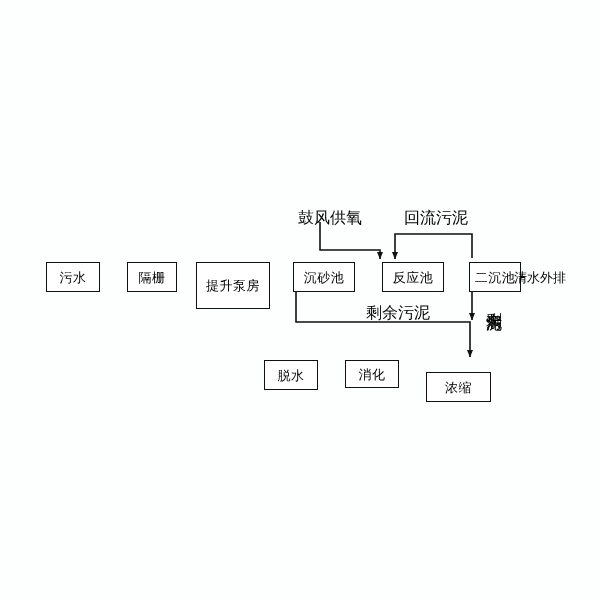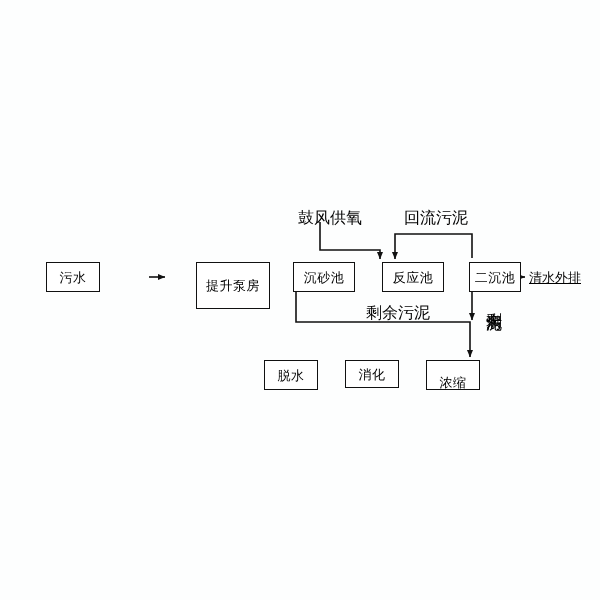--- a/index.html
+++ b/index.html
@@ -100,42 +100,45 @@
       <path d="M398,375 L374,375"></path>
       <path d="M317,375 L293,375"></path>
     </g>
   </svg>
 
   <div class="faint" style="left:250px; top:146px;"></div>
 
   <div class="node" style="left:18px; top:262px; width:54px; height:30px;">
     <span>污水</span>
   </div>
+  <div class="node" style="left:99px; top:262px; width:50px; height:30px;">
+    <span>隔栅</span>
+  </div>
   <div class="node" style="left:168px; top:262px; width:74px; height:47px;">
     <span>提升泵房</span>
   </div>
   <div class="node" style="left:265px; top:262px; width:62px; height:30px;">
     <span>沉砂池</span>
   </div>
   <div class="node" style="left:354px; top:262px; width:62px; height:30px;">
     <span>反应池</span>
   </div>
   <div class="node" style="left:441px; top:262px; width:52px; height:30px;">
     <span>二沉池</span>
   </div>
   <div class="node" style="left:236px; top:360px; width:54px; height:30px;justify-content:center;">
     <span>脱水</span>
   </div>
   <div class="node" style="left:317px; top:360px; width:54px; height:28px;">
     <span>消化</span>
   </div>
-  <div class="node" style="left:398px; top:360px; width:54px; height:30px;align-items:flex-end;">
+  <div class="node" style="left:398px; top:372px; width:65px; height:30px;">
     <span>浓缩</span>
   </div>
 
   <div class="edge-label" style="left:298px; top:210px;">鼓风供氧</div>
   <div class="edge-label" style="left:404px; top:210px;">回流污泥</div>
   <div class="edge-label" style="left:366px; top:305px;">剩余污泥</div>
   <div class="edge-label vertical" style="left:486px; top:300px;">剩余污泥</div>
 
-  <div class="out-label" style="left:529px; top:269px;text-decoration:underline;">清水外排</div>
+  <div class="out-label" style="left:514px; top:269px;">清水外排</div>
 
 </div>
 
 </body></html>

